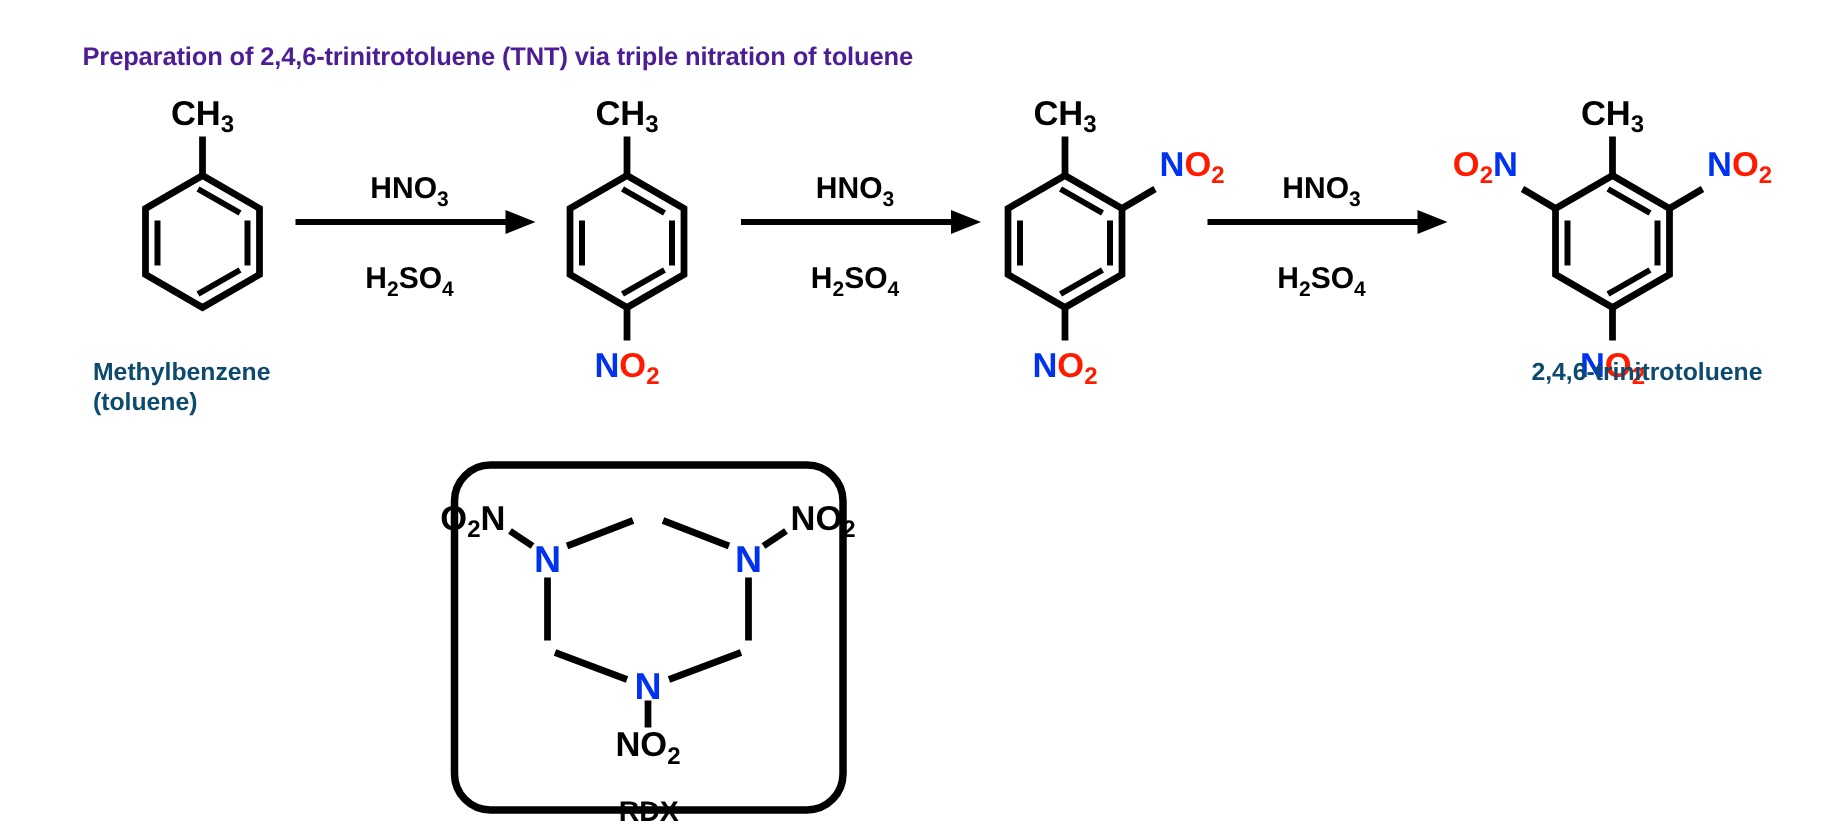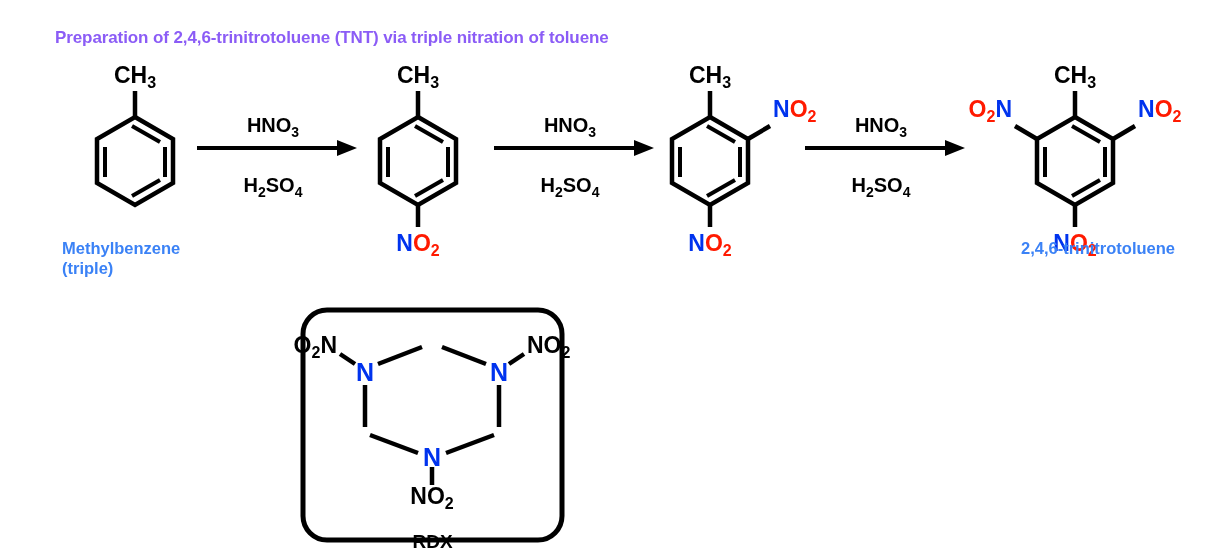--- a/index.html
+++ b/index.html
@@ -20,29 +20,29 @@
     left: 0; top: 0;
     width: 1232px;
     height: 558px;
   }
   .scheme-title {
     position: absolute;
     left: 55px;
     top: 28px;
     font-size: 17px;
     font-weight: bold;
-    color: #8b5cf6;
+    color: #4c1d95;
     letter-spacing: -0.1px;
     white-space: nowrap;
   }
   .species-label {
     position: absolute;
     font-size: 16.5px;
     font-weight: bold;
-    color: #3b82f6;
+    color: #0c4a6e;
     line-height: 1.22;
     white-space: nowrap;
   }
   .species-label.center { text-align: right; }
   .rdx-caption {
     font-size: 19px;
     font-weight: bold;
     color: #000000;
     text-align: center;
   }
@@ -70,21 +70,21 @@
         <line x1="105" y1="92" x2="105" y2="122" stroke="#000000" stroke-width="4"></line>
         <line x1="45" y1="92" x2="45" y2="122" stroke="#000000" stroke-width="4"></line>
         <line x1="72" y1="71" x2="100" y2="87" stroke="#000000" stroke-width="4"></line>
         <line x1="72" y1="141" x2="100" y2="125" stroke="#000000" stroke-width="4"></line>
       </g>
     </svg>
   </div>
 
   <div class="species-label" style="left:62px; top:238px;">
     <div>Methylbenzene</div>
-    <div>(triple)</div>
+    <div>(toluene)</div>
   </div>
 
   <div class="stage" style="left:195px; top:100px; width:165px; height:108px;">
     <svg width="165" height="108" viewBox="0 0 165 108">
       <text x="78" y="32" font-size="20" fill="#000000" text-anchor="middle">HNO<tspan font-size="14" dy="5">3</tspan></text>
       <line x1="2" y1="48" x2="150" y2="48" stroke="#000000" stroke-width="4"></line>
       <polygon points="162,48 142,40 142,56" fill="#000000"></polygon>
       <text x="78" y="92" font-size="20" fill="#000000" text-anchor="middle">H<tspan font-size="14" dy="5">2</tspan><tspan font-size="20" dy="-5">SO</tspan><tspan font-size="14" dy="5">4</tspan></text>
     </svg>
   </div>

